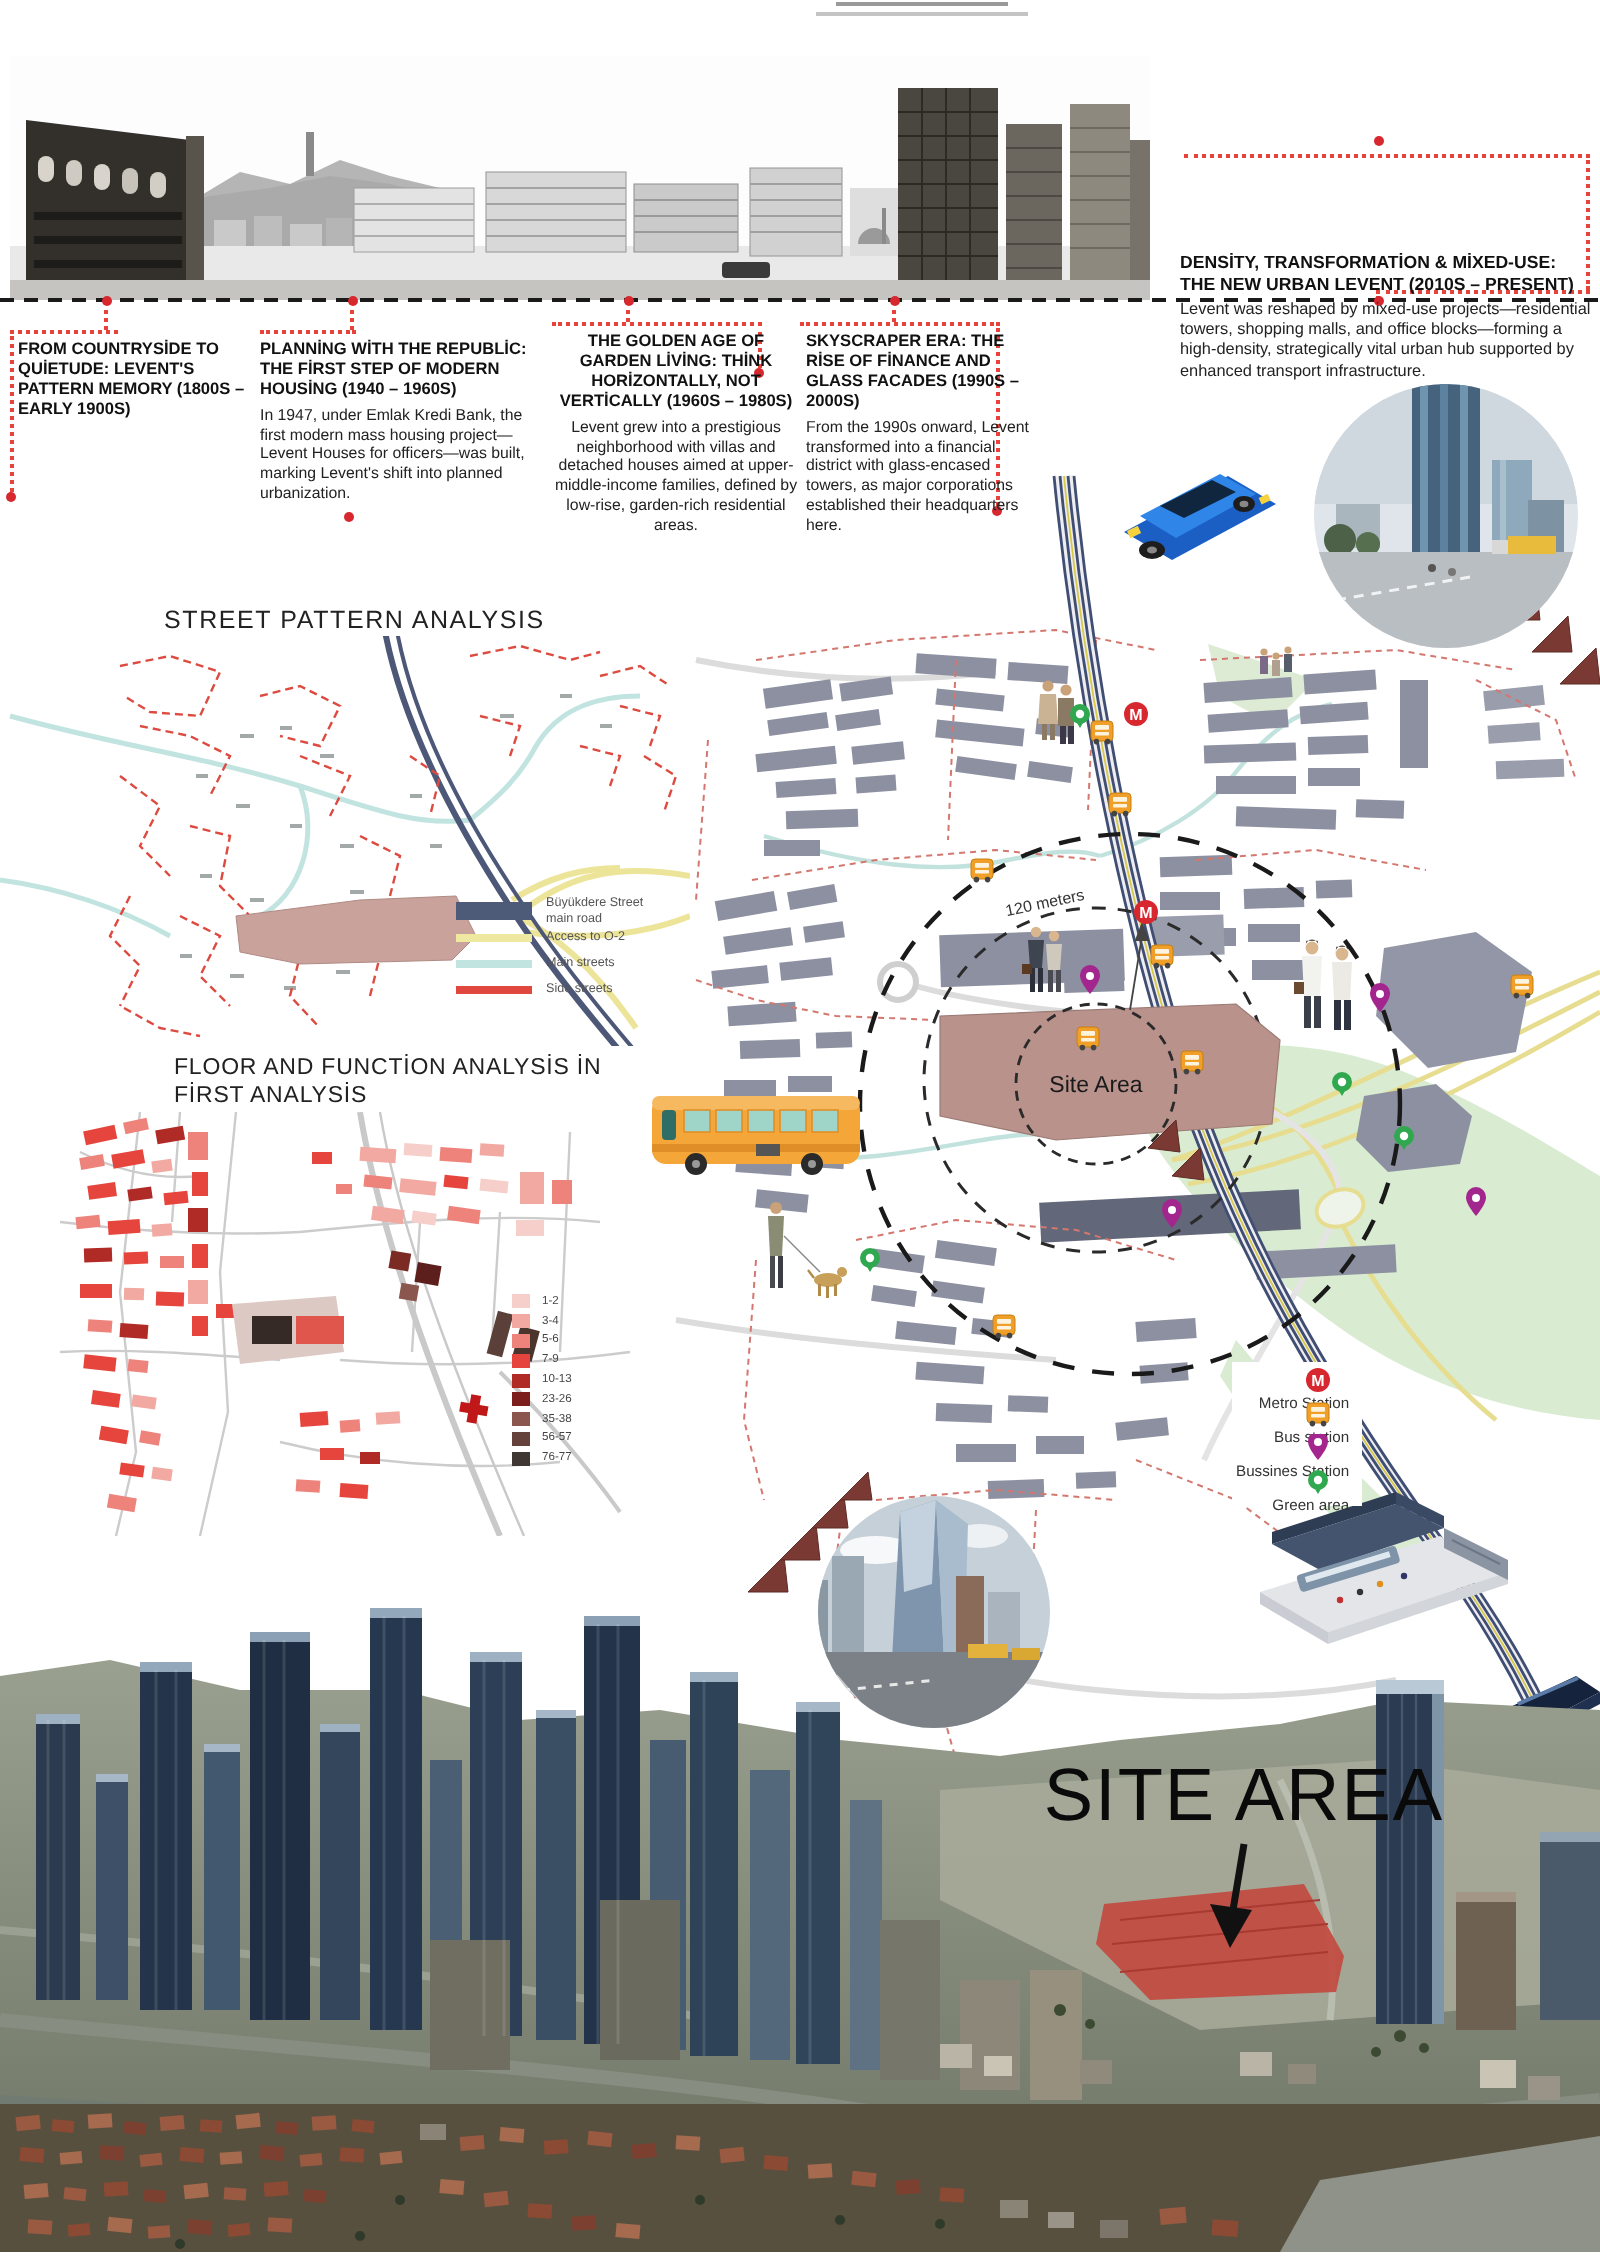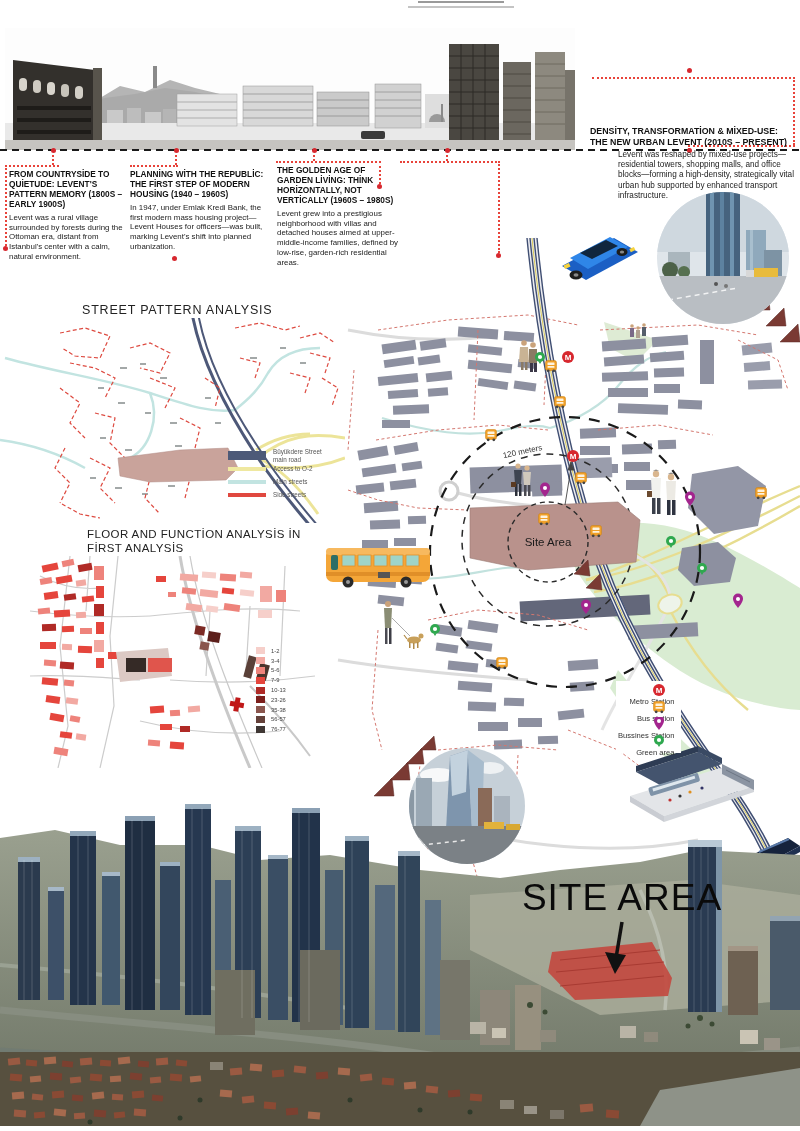--- a/index.html
+++ b/index.html
@@ -10,21 +10,21 @@
   .tl-line{position:absolute;left:0;top:149px;width:800px;height:2px;
            background:repeating-linear-gradient(90deg,#1a1a1a 0 7px,transparent 7px 12px);}
   .rdot{position:absolute;width:5px;height:5px;border-radius:50%;background:#d7282f;}
   .rvline{position:absolute;width:0;border-left:2px dotted #e8433a;}
   .rhline{position:absolute;height:0;border-top:2px dotted #e8433a;}
   
   .era{position:absolute;}
   .era-title{font-weight:bold;font-size:8.3px;line-height:1.2;color:#111;margin-bottom:3px;}
   .era-body{font-size:7.9px;line-height:1.24;color:#222;}
   .era5 .era-title{font-size:8.8px;margin-top:44px;}
-  .era5 .era-body{font-size:8.2px;margin-left:28px;}
+  .era5 .era-body{font-size:8.2px;}
   
   .sp-title{position:absolute;left:82px;top:303px;font-size:12.5px;letter-spacing:.8px;color:#222;font-weight:500;}
   .ff-title{position:absolute;left:87px;top:527px;font-size:11.5px;letter-spacing:.4px;color:#222;line-height:1.25;font-weight:500;}
   
   .sp-legend{position:absolute;left:228px;top:449px;}
   .sp-row{display:flex;align-items:center;height:13px;}
   .sp-swatch{width:38px;margin-right:7px;}
   .sp-label{font-size:6.3px;color:#555;line-height:1.15;width:64px;}
   .ff-legend{position:absolute;left:256px;top:646px;}
   .ff-row{display:flex;align-items:center;height:9.8px;}
@@ -136,29 +136,32 @@
   <div class="rdot" style="left:445px;top:148px;"></div>
   <div class="rdot" style="left:687px;top:148px;"></div>
   <div class="rdot" style="left:3px;top:246px;"></div>
   <div class="rdot" style="left:172px;top:256px;"></div>
   <div class="rdot" style="left:377px;top:184px;"></div>
   <div class="rdot" style="left:496px;top:253px;"></div>
   <div class="rdot" style="left:687px;top:68px;"></div>
 
   <div class="era" style="left:9px;top:170px;width:114px;">
     <div class="era-title">FROM COUNTRYSİDE TO QUİETUDE: LEVENT'S PATTERN MEMORY (1800S – EARLY 1900S)</div>
-    <div class="era-body">Levent was a rural village surrounded by forests during the Ottoman era, distant from Istanbul's center with a calm, natural environment.</div>
   </div>
   <div class="era" style="left:130px;top:170px;width:138px;">
     <div class="era-title">PLANNİNG WİTH THE REPUBLİC: THE FİRST STEP OF MODERN HOUSİNG (1940 – 1960S)</div>
     <div class="era-body">In 1947, under Emlak Kredi Bank, the first modern mass housing project—Levent Houses for officers—was built, marking Levent's shift into planned urbanization.</div>
   </div>
-  <div class="era" style="left:277px;top:166px;width:122px;">
+  <div class="era" style="left:277px;top:166px;width:122px;text-align:center;">
     <div class="era-title">THE GOLDEN AGE OF GARDEN LİVİNG: THİNK HORİZONTALLY, NOT VERTİCALLY (1960S – 1980S)</div>
     <div class="era-body">Levent grew into a prestigious neighborhood with villas and detached houses aimed at upper-middle-income families, defined by low-rise, garden-rich residential areas.</div>
+  </div>
+  <div class="era" style="left:403px;top:166px;width:114px;">
+    <div class="era-title">SKYSCRAPER ERA: THE RİSE OF FİNANCE AND GLASS FACADES (1990S – 2000S)</div>
+    <div class="era-body">From the 1990s onward, Levent transformed into a financial district with glass-encased towers, as major corporations established their headquarters here.</div>
   </div>
   <div class="era era5" style="left:590px;top:82px;width:206px;">
     <div class="era-title">DENSİTY, TRANSFORMATİON &amp; MİXED-USE: THE NEW URBAN LEVENT (2010S – PRESENT)</div>
     <div class="era-body">Levent was reshaped by mixed-use projects—residential towers, shopping malls, and office blocks—forming a high-density, strategically vital urban hub supported by enhanced transport infrastructure.</div>
   </div>
 
   <div class="sp-title">STREET PATTERN ANALYSIS</div>
   <svg class="abs" style="left:0;top:318px;" width="345" height="205" viewBox="0 0 345 205">
     <g stroke="#c2e4e1" stroke-width="2.5" fill="none">
       <path d="M5,40 C60,55 100,60 150,75 C190,88 210,95 235,92"></path>

